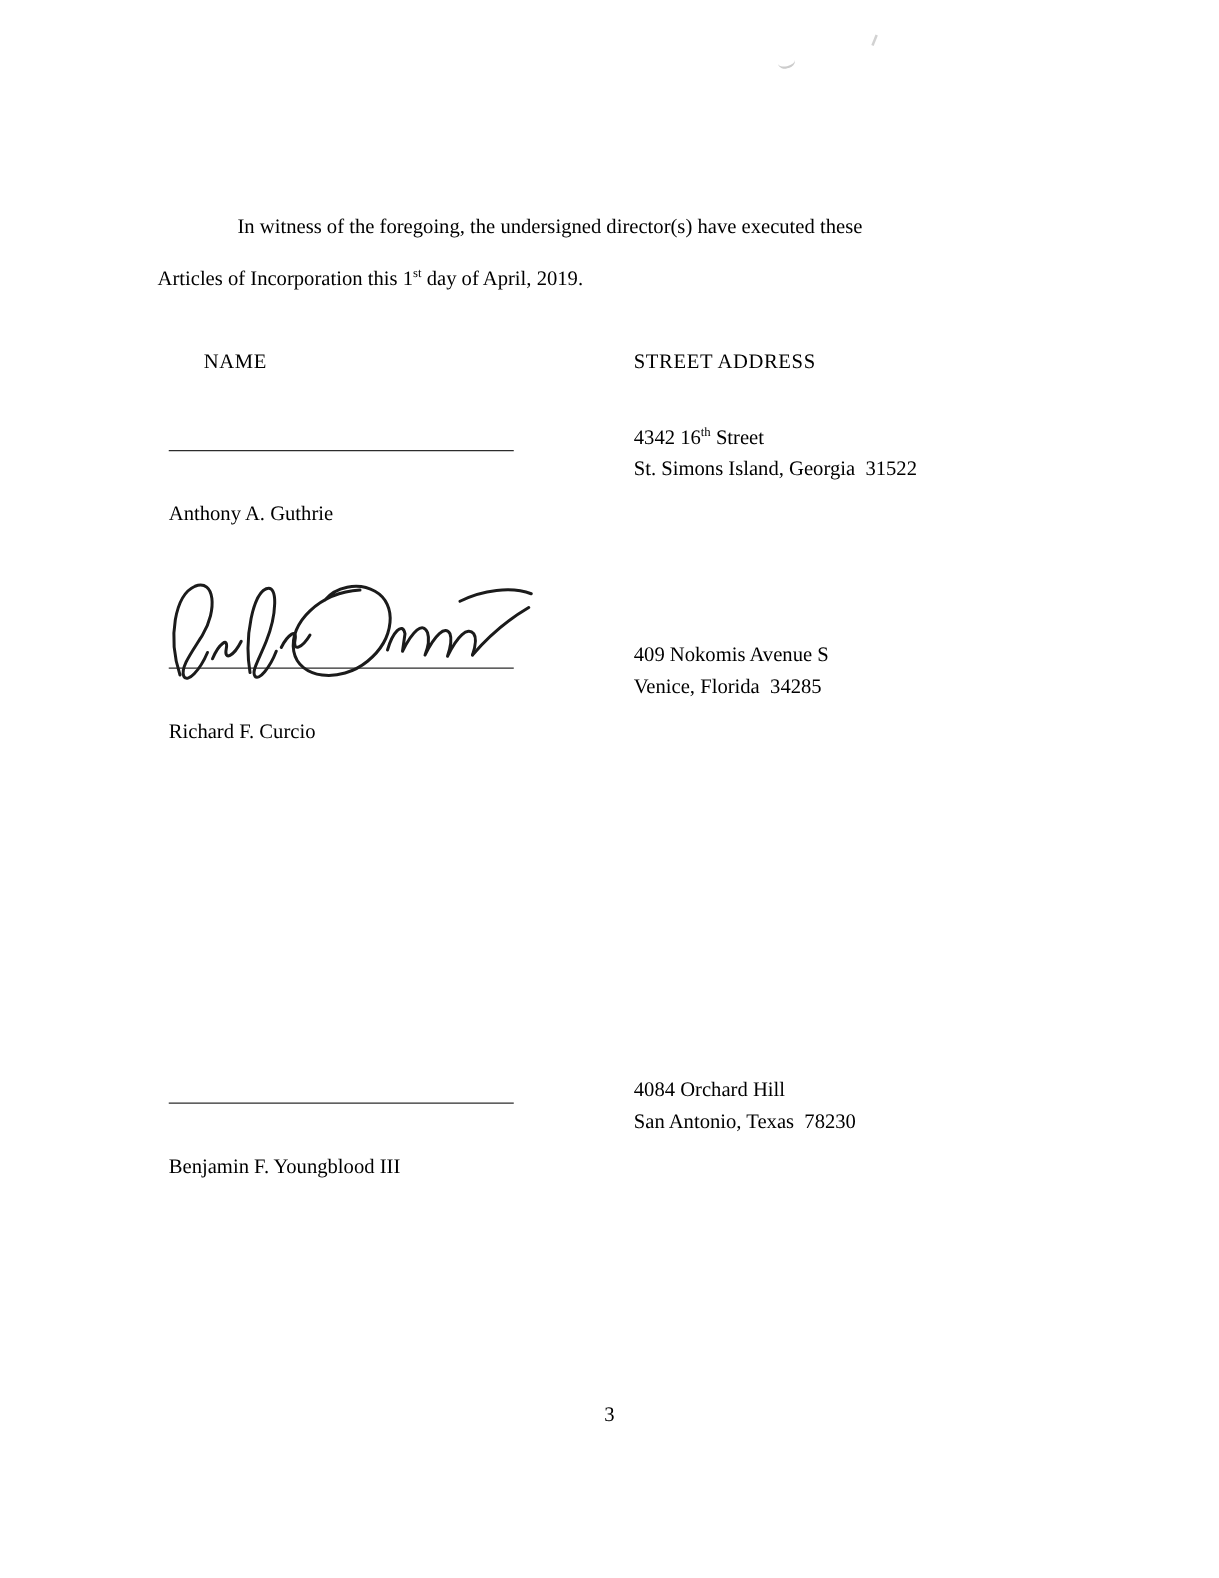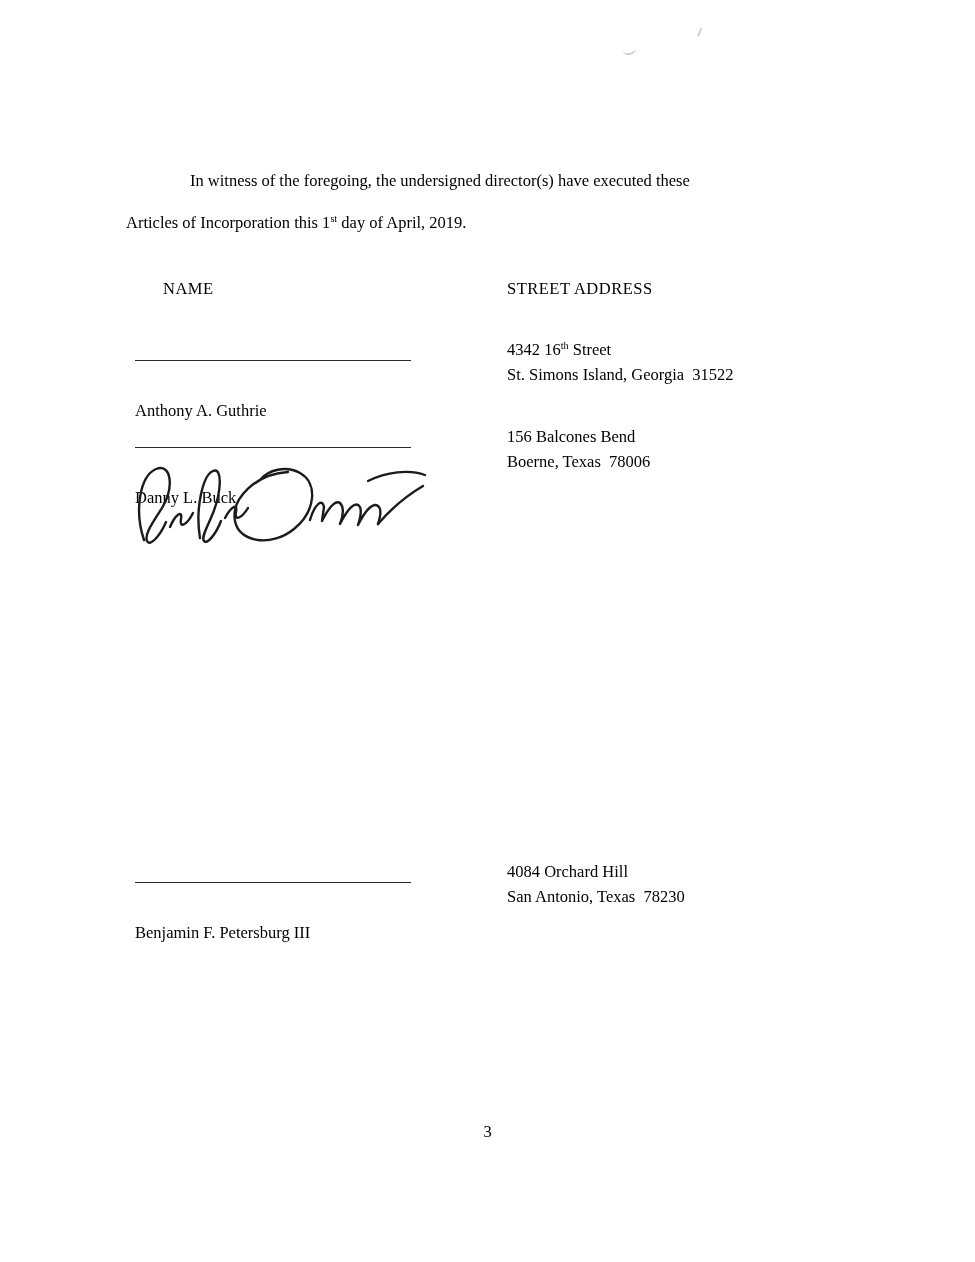--- a/index.html
+++ b/index.html
@@ -50,46 +50,46 @@
   <div class="colhead-name">NAME</div>
   <div class="colhead-address">STREET ADDRESS</div>
 
   <div class="entry" style="top:340px">
     <div class="addr1"><span>4342 16</span><sup>th</sup><span> Street</span></div>
     <div class="sigline"></div>
     <div class="sname">Anthony A. Guthrie</div>
     <div class="addr2">St. Simons Island, Georgia  31522</div>
   </div>
 
-  <div class="entry" style="top:427px">
-    <div class="addr1"><span>156 Balcones Bend</span><sup></sup><span></span></div>
+
+  <div class="entry" style="top:514px">
+    <div class="addr1"><span>409 Nokomis Avenue S</span><sup></sup><span></span></div>
     <div class="sigline"></div>
-    <div class="sname">Danny L. Buck</div>
-    <div class="addr2">Boerne, Texas  78006</div>
+    <div class="sname">Richard F. Curcio</div>
+    <div class="addr2">Venice, Florida  34285</div>
   </div>
-
 
   <svg class="signature-svg" width="300" height="105" viewBox="0 0 300 105">
     <g fill="none" stroke="#1b1b1b" stroke-width="2.4" stroke-linecap="round" stroke-linejoin="round">
       <path d="M16,92 C6,62 12,28 28,21 C44,15 46,40 34,60 C26,73 16,86 19,93 C22,99 32,88 38,74"></path>
       <path d="M42,79 C47,67 55,61 53,71 C51,81 59,77 65,65"></path>
       <path d="M72,90 C67,60 75,27 85,23 C95,19 93,45 85,65 C79,80 73,89 76,93 C79,97 88,86 93,73"></path>
       <path d="M97,70 C102,60 110,54 108,64 C106,74 114,70 120,60"></path>
       <path d="M160,24 C128,26 103,50 107,73 C111,95 144,99 166,81 C188,63 190,35 172,25 C158,17 140,22 132,32"></path>
       <path d="M182,72 C186,58 194,49 196,59 L194,73 C202,57 210,49 214,58 C216,64 214,71 212,76 C220,60 228,52 232,59 C234,64 232,71 230,77 C238,61 246,53 251,59 C254,63 252,70 250,76"></path>
       <path d="M250,76 C262,62 278,48 295,38"></path>
       <path d="M240,33 C258,24 281,21 297,27"></path>
     </g>
   </svg>
 
 
 
 
   <div class="entry" style="top:862px">
     <div class="addr1"><span>4084 Orchard Hill</span><sup></sup><span></span></div>
     <div class="sigline"></div>
-    <div class="sname">Benjamin F. Petersburg III</div>
+    <div class="sname">Benjamin F. Youngblood III</div>
     <div class="addr2">San Antonio, Texas  78230</div>
   </div>
 
   <div class="pagenum">3</div>
 
 </div>
 
 </body></html>

